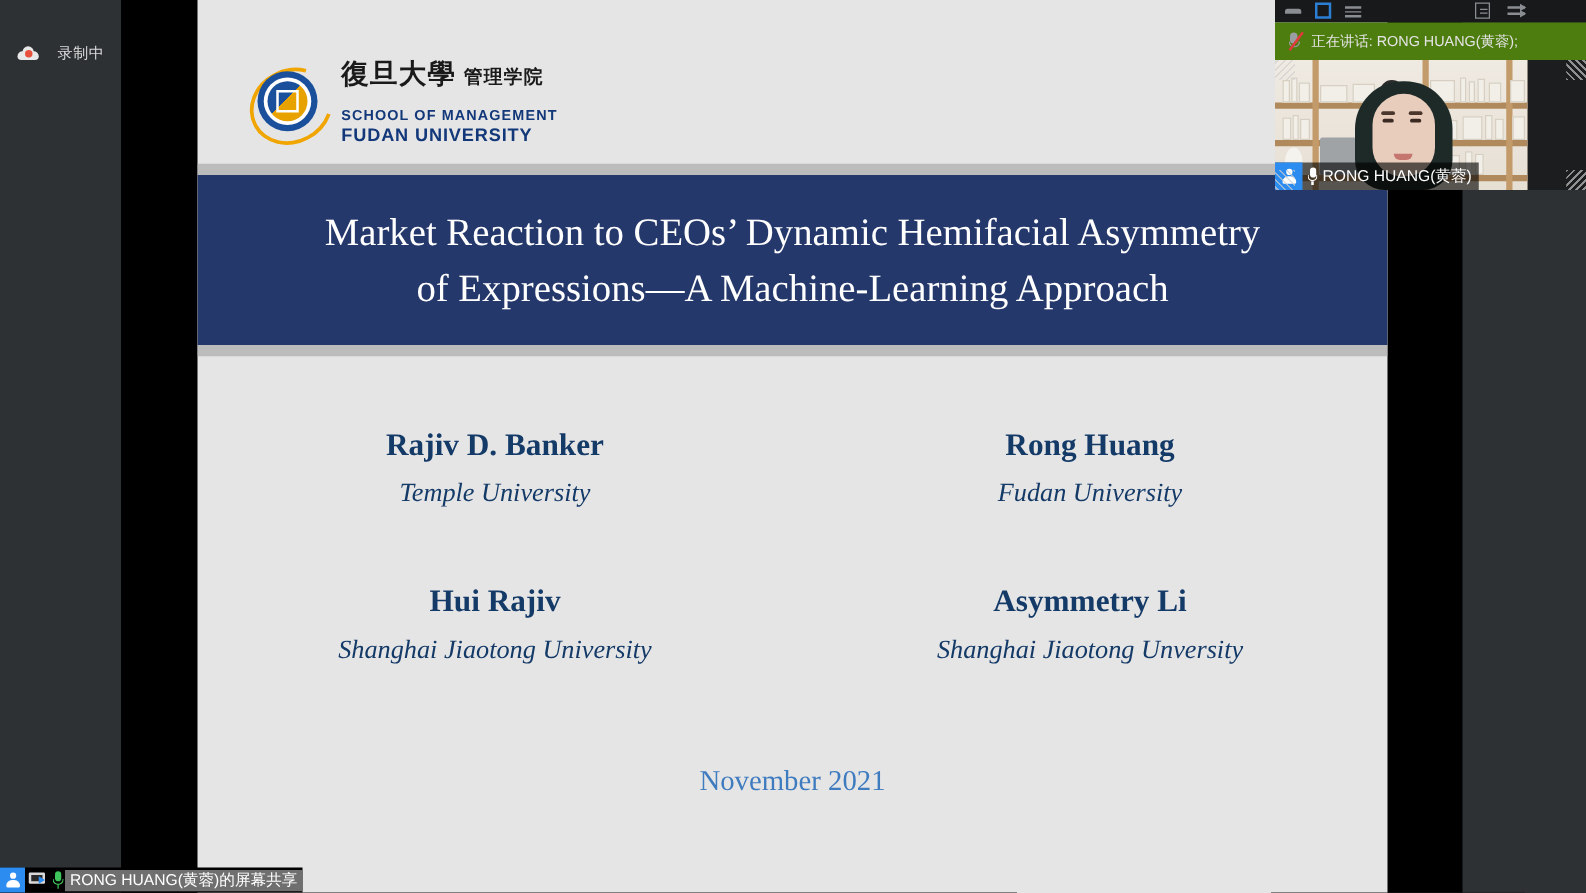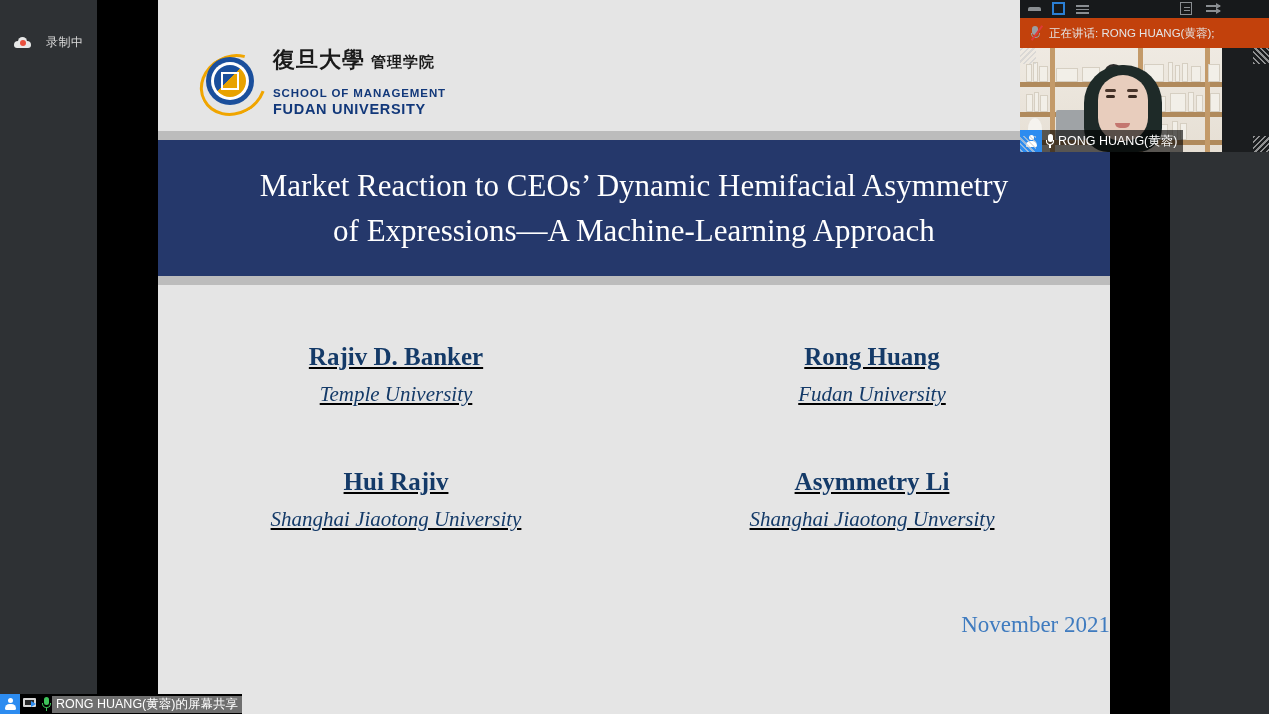--- a/index.html
+++ b/index.html
@@ -222,21 +222,20 @@
     text-align: center;
     white-space: nowrap;
   }
 
   
   .authors {
     position: absolute;
     left: 0;
     top: 340px;
     width: 952px;
-    text-decoration: underline;
   }
   .author-row {
     display: flex;
     width: 952px;
   }
   .author-row + .author-row { margin-top: 55px; }
   .author-cell {
     width: 476px;
     text-align: center;
   }
@@ -254,21 +253,21 @@
     color: #143a68;
     line-height: 32px;
     margin-top: 4px;
   }
 
   .slide-date {
     position: absolute;
     left: 0;
     top: 612px;
     width: 952px;
-    text-align: right;
+    text-align: center;
     font-family: "Liberation Serif", "DejaVu Serif", serif;
     font-size: 23px;
     color: #3f7bbf;
   }
 
   
   .right-panel {
     position: absolute;
     left: 1170px; top: 0;
     width: 99px; height: 714px;
@@ -367,21 +366,21 @@
     border-left: 5px solid #8a8e92;
     border-top: 3.5px solid transparent;
     border-bottom: 3.5px solid transparent;
   }
 
   .speaking-bar {
     position: absolute;
     left: -150px; top: 18px;
     width: 249px;
     height: 30px;
-    background: #c2410c;
+    background: #4d7c0f;
     display: flex;
     align-items: center;
     gap: 8px;
     padding-left: 9px;
     box-sizing: border-box;
   }
   .mic-muted {
     position: relative;
     width: 12px; height: 17px;
     flex: none;

